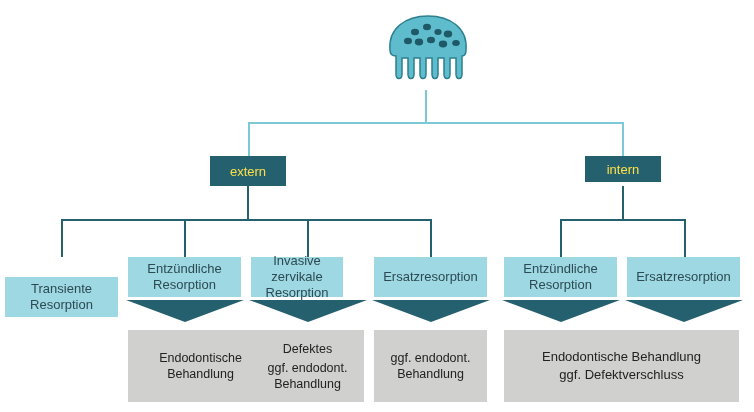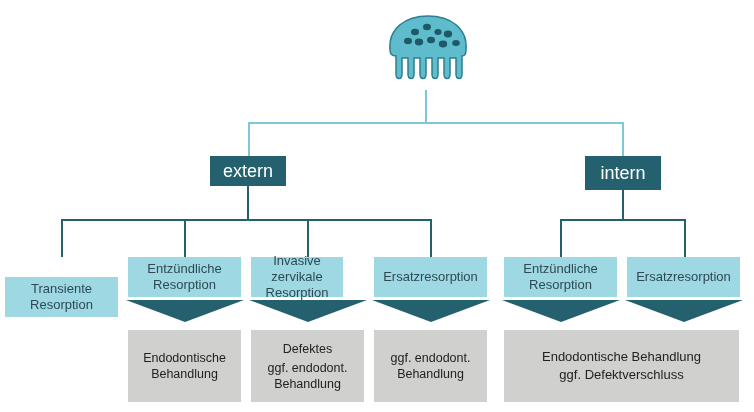--- a/index.html
+++ b/index.html
@@ -1,22 +1,22 @@
 <!DOCTYPE html>
 <html><head>
   <meta charset="utf-8">
   <style>
     html, body { margin: 0; padding: 0; background: #ffffff; }
     body { width: 754px; height: 412px; position: relative; overflow: hidden;
            font-family: "Liberation Sans", sans-serif; }
     .abs { position: absolute; }
     .line-light { position: absolute; background: #7cc8d6; }
     .line-dark { position: absolute; background: #25606f; }
-    .cat-box { position: absolute; background: #25606f; color: #ffffff;
-               font-size: 18px; display: flex; align-items: center; justify-content: center; }
+    .cat-box { position: absolute; background: #25606f; color: #fde047;
+               font-size: 13px; display: flex; align-items: center; justify-content: center; }
     .type-box { position: absolute; background: #9dd8e3; color: #2d4a52;
                 font-size: 13px; line-height: 16px; text-align: center;
                 display: flex; flex-direction: column; align-items: center; justify-content: center; }
     .arrow { position: absolute; width: 0; height: 0;
              border-left-style: solid; border-right-style: solid; border-top-style: solid;
              border-left-color: transparent; border-right-color: transparent; border-top-color: #25606f; }
     .treat-box { position: absolute; background: #d0d0ce; color: #222;
                  font-size: 12.5px; line-height: 16px; text-align: center;
                  display: flex; flex-direction: column; align-items: center; justify-content: center; }
     .treat-box .gap { height: 3px; }
@@ -38,21 +38,21 @@
 </svg>
 
 <div class="line-light" style="left:425px; top:90px; width:2px; height:33px;"></div>
 <div class="line-light" style="left:248px; top:122px; width:375px; height:2px;"></div>
 <div class="line-light" style="left:248px; top:122px; width:2px; height:34px;"></div>
 <div class="line-light" style="left:622px; top:122px; width:2px; height:34px;"></div>
 
 <div class="cat-box" style="left:210px; top:156px; width:76px; height:30px;">
   <span>extern</span>
 </div>
-<div class="cat-box" style="left:585px; top:156px; width:76px; height:34px;">
+<div class="cat-box" style="left:585px; top:156px; width:76px; height:26px;">
   <span>intern</span>
 </div>
 
 <div class="line-dark" style="left:247px; top:186px; width:2px; height:34px;"></div>
 <div class="line-dark" style="left:61px; top:219px; width:370px; height:2px;"></div>
 <div class="line-dark" style="left:61px; top:219px; width:2px; height:38px;"></div>
 <div class="line-dark" style="left:184px; top:219px; width:2px; height:38px;"></div>
 <div class="line-dark" style="left:307px; top:219px; width:2px; height:38px;"></div>
 <div class="line-dark" style="left:430px; top:219px; width:2px; height:38px;"></div>
 
@@ -84,21 +84,21 @@
 <div class="type-box" style="left:627px; top:257px; width:113px; height:40px;">
   <span>Ersatzresorption</span>
 </div>
 
 <div class="arrow" style="left:126px; top:300px; border-left-width:59px; border-right-width:59px; border-top-width:22px;"></div>
 <div class="arrow" style="left:249px; top:300px; border-left-width:59px; border-right-width:59px; border-top-width:22px;"></div>
 <div class="arrow" style="left:372px; top:300px; border-left-width:59px; border-right-width:59px; border-top-width:22px;"></div>
 <div class="arrow" style="left:502px; top:300px; border-left-width:59px; border-right-width:59px; border-top-width:22px;"></div>
 <div class="arrow" style="left:625px; top:300px; border-left-width:59px; border-right-width:59px; border-top-width:22px;"></div>
 
-<div class="treat-box" style="left:128px; top:330px; width:113px; height:72px;">
+<div class="treat-box" style="left:128px; top:330px; width:113px; height:72px;padding-left:16px;">
   <span>Endodontische</span>
   <span>Behandlung</span>
 </div>
 <div class="treat-box" style="left:251px; top:330px; width:113px; height:72px;">
   <span>Defektes</span>
   <span class="gap"></span>
   <span>ggf. endodont.</span>
   <span>Behandlung</span>
 </div>
 <div class="treat-box" style="left:374px; top:330px; width:113px; height:72px;">

